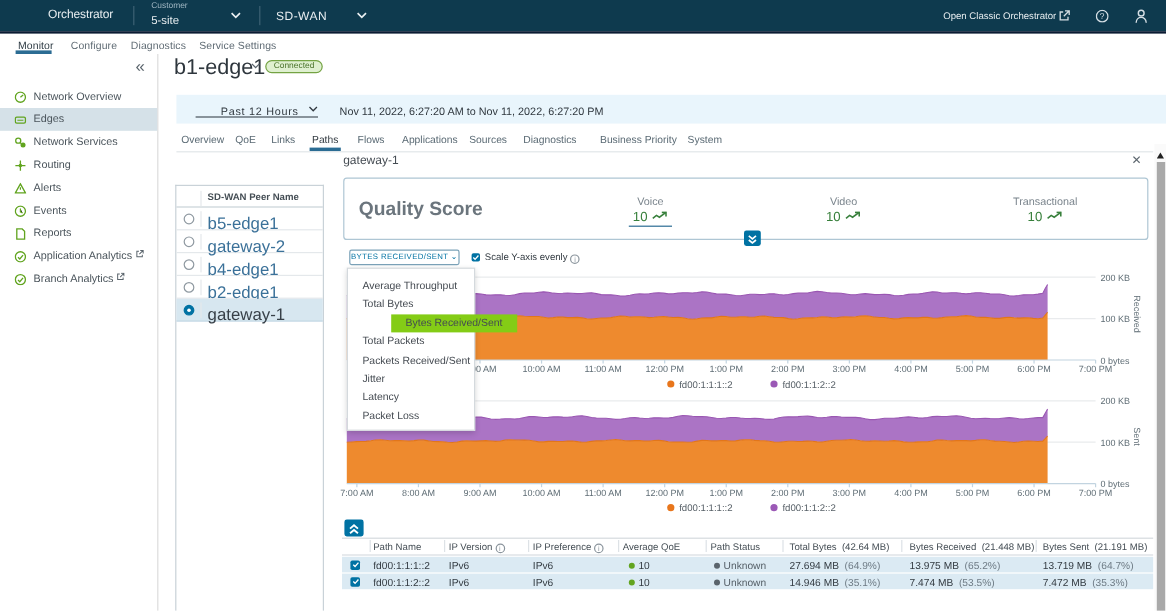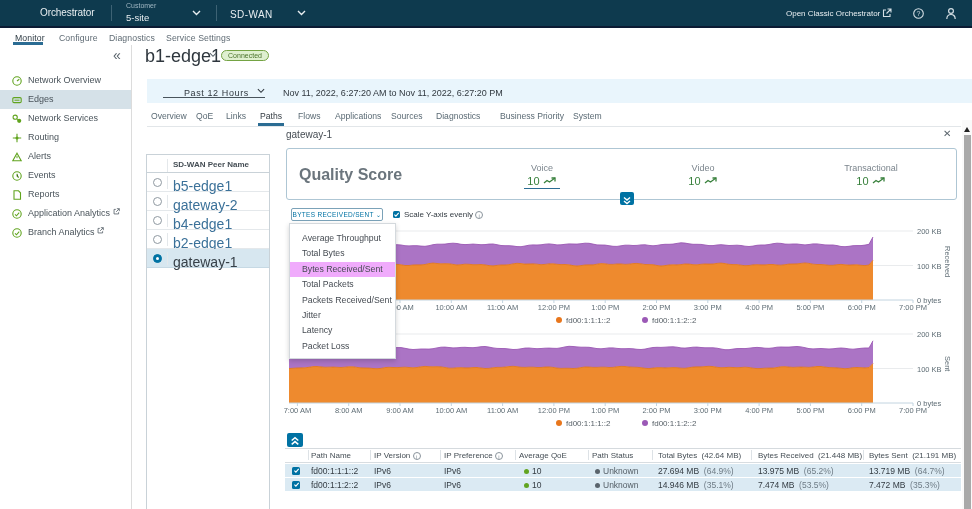--- a/index.html
+++ b/index.html
@@ -77,21 +77,21 @@
 
 
 .legend { position:absolute; font-size:8px; color:#565f66; }
 .dot { display:inline-block; width:6px; height:6px; border-radius:50%; margin-right:4px; vertical-align:0px; }
 
 
 #menu { position:absolute; left:289px; top:223px; width:107px; height:136px; background:#fff; border:1px solid #d4d9dd;
   box-shadow:0 2px 5px rgba(0,0,0,0.18); z-index:20; }
 #menu .mi { position:absolute; left:0; width:105px; height:15.4px; font-size:8.7px; color:#454b52; line-height:15.4px; white-space:nowrap; overflow:hidden; }
 #menu .mi span { margin-left:12px; }
-#menu .mi.hl { background:#f0abfc; }
+#menu .mi.hl { background:#84cc16;margin-left:36px; }
 
 
 #collapsebtn { position:absolute; left:287px; top:433px; width:16px; height:14px; background:#0072a3; border-radius:2px; }
 #btable { position:absolute; left:285px; top:448px; width:676px; height:43px; }
 .th { position:absolute; top:3px; height:14px; font-size:8px; color:#454e55; white-space:nowrap; }
 .thsep { position:absolute; top:2px; width:1px; height:10px; background:#dde2e6; }
 .trow { position:absolute; left:0; width:676px; height:13px; background:#dbeaf3; }
 .td { position:absolute; font-size:8.5px; color:#333b42; white-space:nowrap; top:2px; }
 .td .pc { color:#6e7b85; }
 .cbx { position:absolute; left:7px; top:2.5px; width:8px; height:8px; background:#0072a3; border-radius:1.5px; color:#fff; font-size:7px; line-height:8px; text-align:center; }

